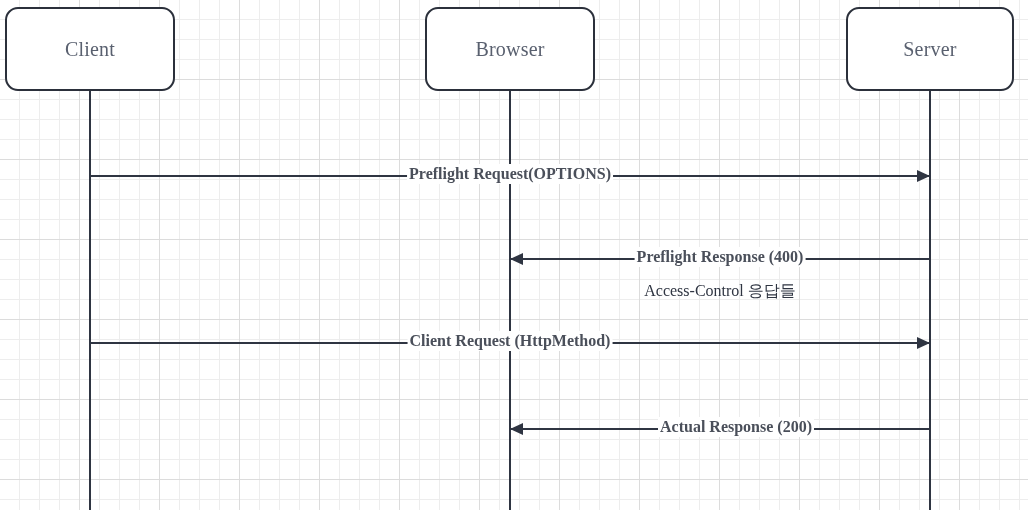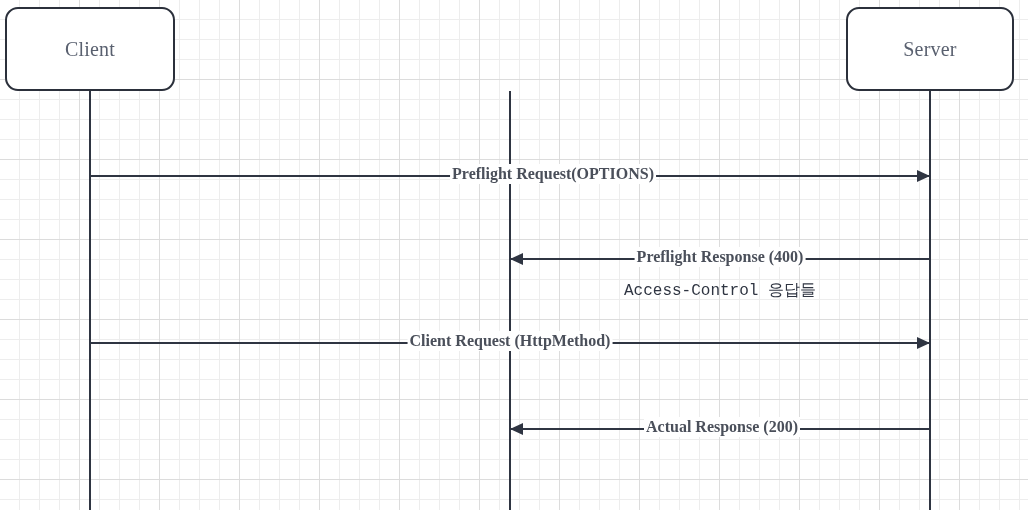--- a/index.html
+++ b/index.html
@@ -88,62 +88,65 @@
     font-family: "Liberation Serif", "DejaVu Serif", serif;
     font-size: 16px;
     font-weight: bold;
     color: #4a4f5a;
     white-space: nowrap;
     line-height: 20px;
   }
   .msg-subnote {
     position: absolute;
     transform: translateX(-50%);
-    font-family: Liberation Mono, monospace;
+    font-family: Liberation Serif, serif;
     font-size: 16px;
     font-weight: 400;
     color: #2f3542;
     white-space: nowrap;
     line-height: 20px;
   }
 </style>
 </head>
 <body>
 
 <div id="canvas">
 
   <div class="lifeline" id="ll-0" style="left: 89px; top: 91px; height: 419px;"></div>
   <div class="lifeline" id="ll-1" style="left: 509px; top: 91px; height: 419px;"></div>
   <div class="lifeline" id="ll-2" style="left: 929px; top: 91px; height: 419px;"></div>
 
   <div class="participant" id="pb-0" style="left: 5px; top: 7px; width: 170px; height: 84px;">
     <span class="participant-label">Client</span>
   </div>
+  <div class="participant" id="pb-1" style="left: 425px; top: 7px; width: 170px; height: 84px;">
+    <span class="participant-label">Browser</span>
+  </div>
   <div class="participant" id="pb-2" style="left: 846px; top: 7px; width: 168px; height: 84px;">
     <span class="participant-label">Server</span>
   </div>
 
   <div class="message" id="mg-0" style="left: 90px; top: 175px; width: 840px;">
     <div class="msg-line"></div>
     <div class="arrowhead right"></div>
-    <div class="msg-label" style="left: 420px; margin-left: 43px;">Preflight Request(OPTIONS)</div>
+    <div class="msg-label" style="left: 420px;">Preflight Request(OPTIONS)</div>
   </div>
 
   <div class="message" id="mg-1" style="left: 510px; top: 258px; width: 420px;">
     <div class="msg-line"></div>
     <div class="arrowhead left"></div>
     <div class="msg-label" style="left: 210px;">Preflight Response (400)</div>
   </div>
   <div class="msg-subnote" id="nt-1" style="left: 720px; top: 281px;">Access-Control 응답들</div>
 
   <div class="message" id="mg-2" style="left: 90px; top: 342px; width: 840px;">
     <div class="msg-line"></div>
     <div class="arrowhead right"></div>
     <div class="msg-label" style="left: 420px;">Client Request (HttpMethod)</div>
   </div>
 
   <div class="message" id="mg-3" style="left: 510px; top: 428px; width: 420px;">
     <div class="msg-line"></div>
     <div class="arrowhead left"></div>
-    <div class="msg-label" style="left: 212px; text-align: right;">Actual Response (200)</div>
+    <div class="msg-label" style="left: 226px; text-align: right;">Actual Response (200)</div>
   </div>
 
 </div>
 
 </body></html>

